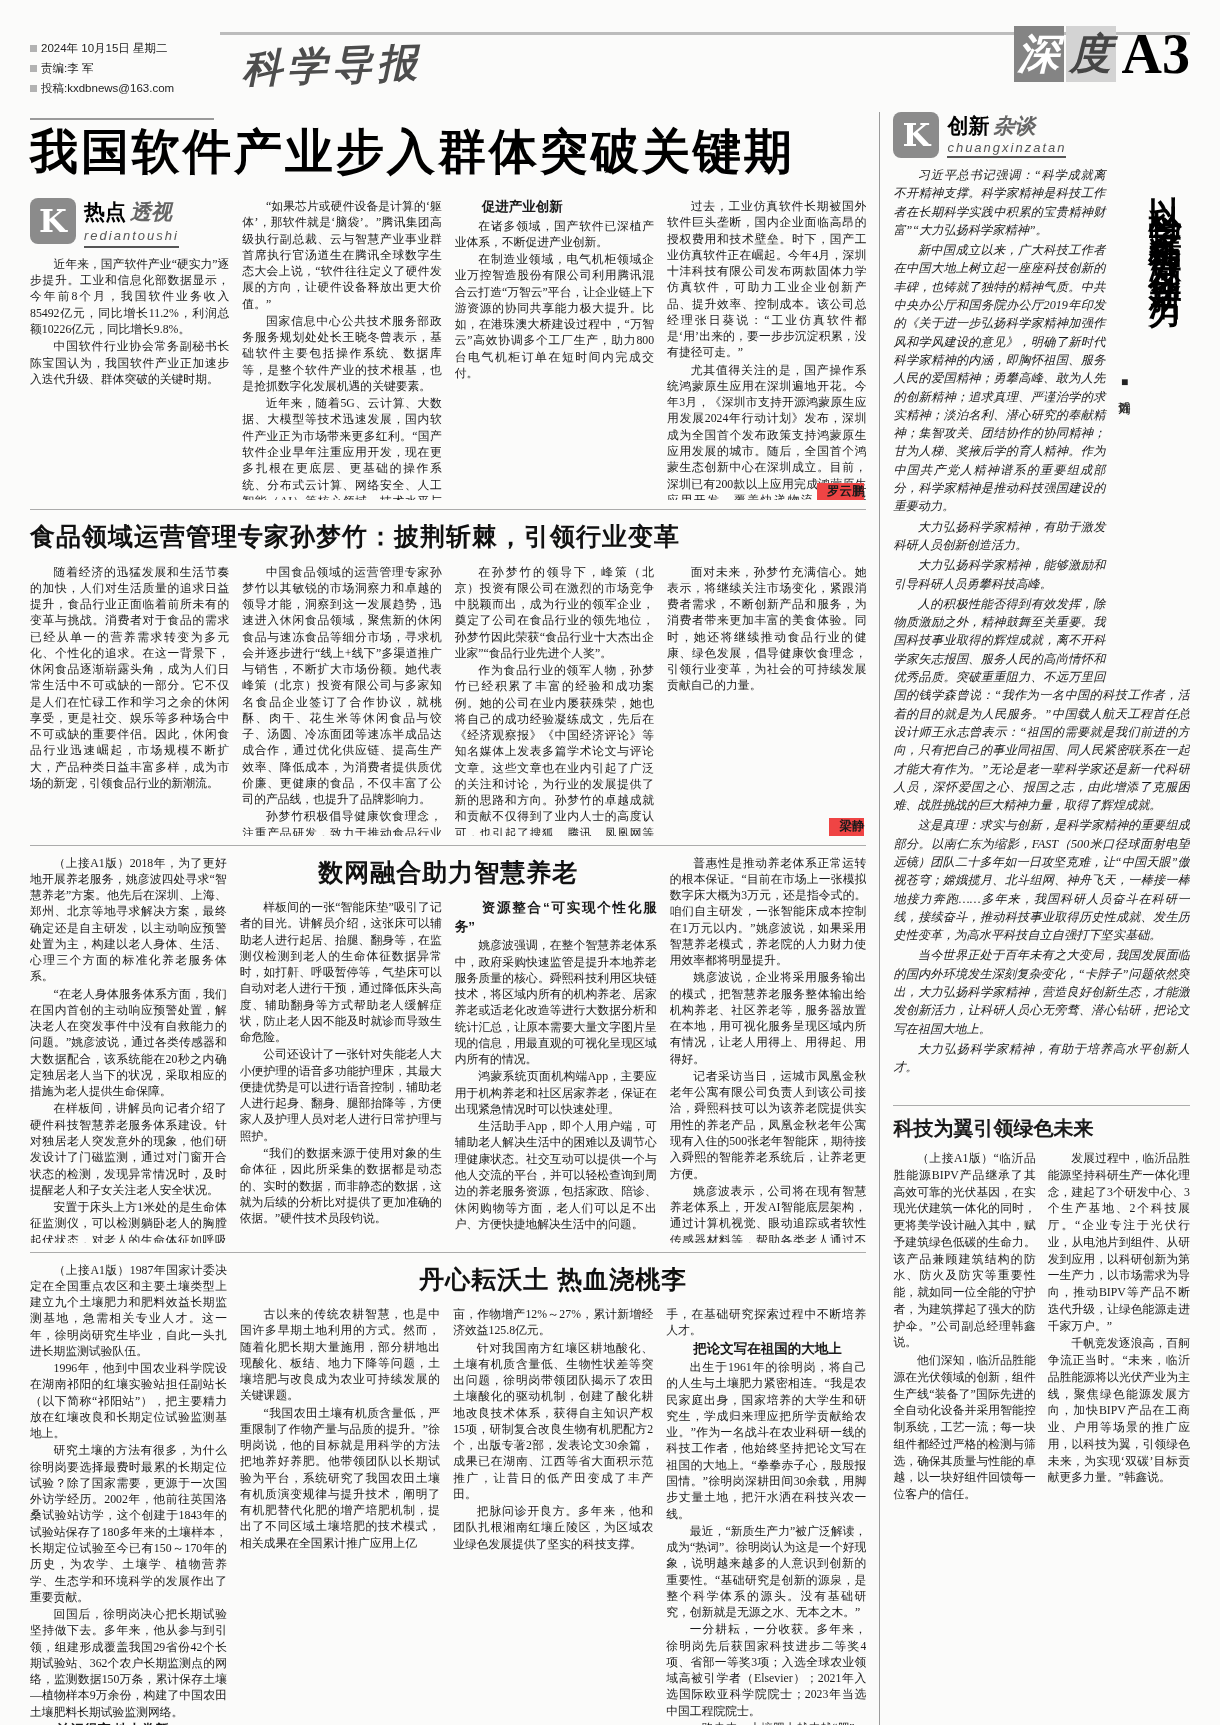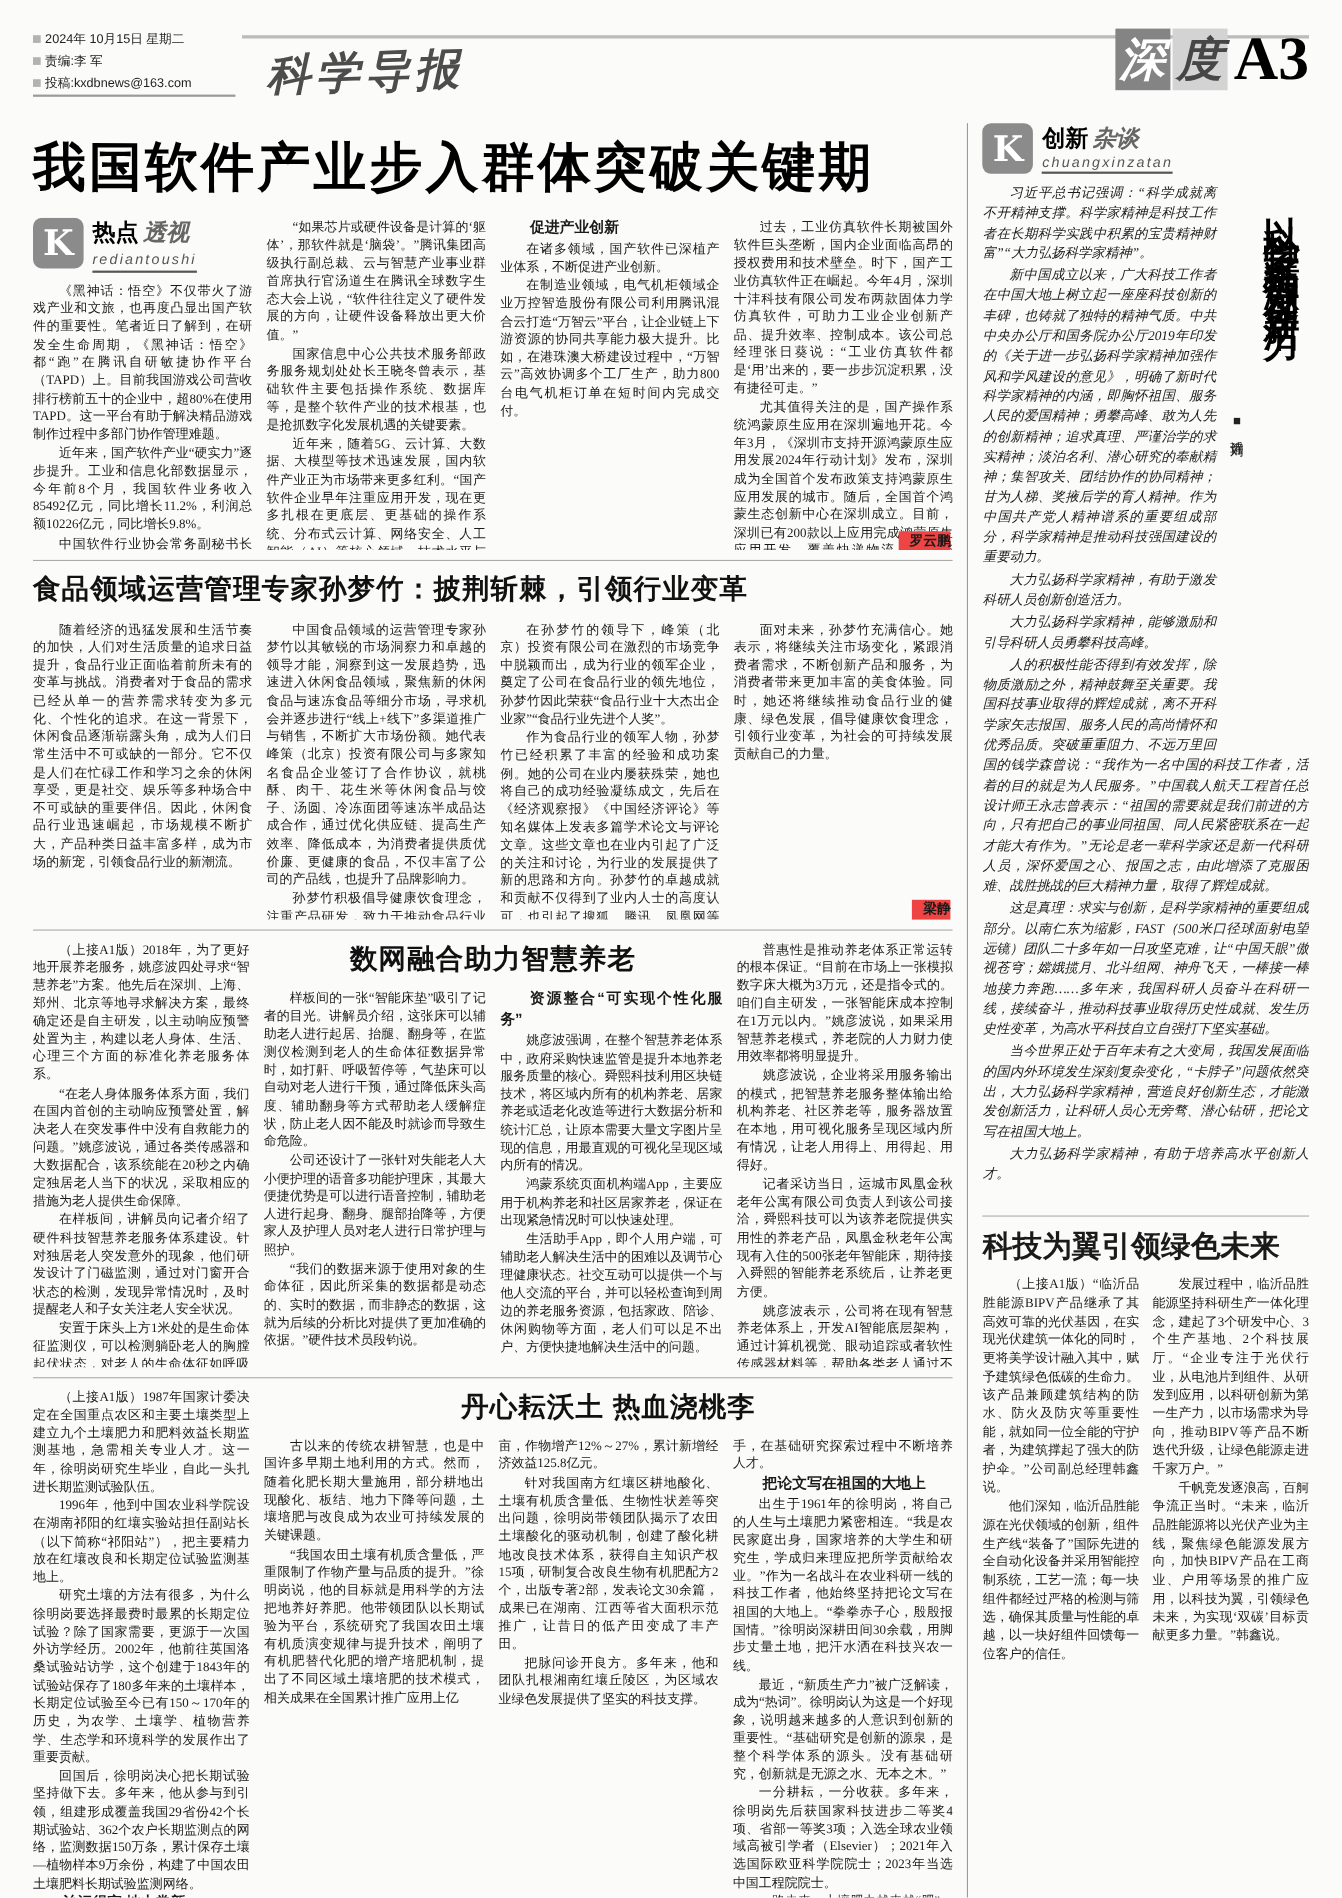--- a/index.html
+++ b/index.html
@@ -7,22 +7,22 @@
   body {
     width:1220px; height:1725px; overflow:hidden;
     background:#fbfbfa; color:#1a1a1a;
     font-family:"Liberation Serif","DejaVu Serif",serif;
   }
   .page { width:1220px; height:1725px; padding:24px 30px 16px; overflow:hidden; }
 
   
   .hdr { position:relative; height:88px; }
   .hdr-rule { position:absolute; left:190px; top:8px; right:0; height:3px; background:#bcbcbc; }
-  .hdr-meta { position:absolute; left:0; top:2px; width:184px; font-size:11.5px; line-height:1.75;
-              border-bottom:2px solid #9a9a9a; padding-bottom:0;
+  .hdr-meta { position:absolute; left:0; top:14px; width:184px; font-size:11.5px; line-height:1.75;
+              border-bottom:2px solid #9a9a9a; padding-bottom:20px;
               font-family:"Liberation Sans",sans-serif; color:#222; }
   .sq { display:inline-block; width:7px; height:7px; background:#b2b2b2; margin-right:4px; }
   .masthead { position:absolute; left:212px; top:14px; font-family:"DejaVu Serif",serif;
               font-style:italic; font-weight:bold; font-size:40px; color:#4d4d4d;
               letter-spacing:5px; transform:rotate(-2deg); }
   .pagemark { position:absolute; right:0; top:2px; display:flex; align-items:center; }
   .pm-ch { width:50px; height:56px; display:flex; align-items:center; justify-content:center;
            font-size:42px; font-family:"DejaVu Serif",serif; font-style:italic; font-weight:bold; }
   .pm-shen { background:#848484; color:#fff; }
   .pm-du { background:#d3d3d3; color:#464646; margin-left:2px; }
@@ -77,21 +77,21 @@
   
   .essay { font-style:italic; font-size:12.2px; line-height:1.5; text-align:justify;
            height:930px; overflow:hidden; }
   .essay p { margin:0 0 2px; text-indent:2em; }
   .vt { float:right; height:508px; margin:4px 0 8px 10px; display:flex; gap:7px; }
   .vt-by { writing-mode:vertical-rl; font-style:normal; font-size:12px;
            font-family:"Liberation Sans",sans-serif; margin-top:205px; color:#222; }
   .vt-title { writing-mode:vertical-rl; font-style:normal;
               font-family:"Liberation Sans",sans-serif; font-weight:900;
               font-size:33px; letter-spacing:9px; color:#000; }
-  .g-head { font-family:Liberation Mono, monospace; font-weight:bold; font-size:27px; margin:6px 0 8px; }
+  .g-head { font-family:Liberation Mono, monospace; font-weight:bold; font-size:20px; margin:6px 0 8px; }
   .g-body { column-count:2; column-gap:12px; height:470px; overflow:hidden;
             font-size:11.8px; line-height:1.42; text-align:justify; }
   .g-body p { margin:0 0 1px; text-indent:2em; }
 </style>
 </head>
 <body>
 
 <div class="page">
 
   <div class="hdr">
@@ -118,21 +118,20 @@
       <div class="art art1 bt">
         <div class="colrow">
           <div class="ncol">
             <div class="badge">
               <div class="badge-k">K</div>
               <div class="badge-right">
                 <div class="badge-t1"><span>热点</span><span class="badge-script">透视</span></div>
                 <div class="badge-py">rediantoushi</div>
               </div>
             </div>
-            <p class="bp">《黑神话：悟空》不仅带火了游戏产业和文旅，也再度凸显出国产软件的重要性。笔者近日了解到，在研发全生命周期，《黑神话：悟空》都“跑”在腾讯自研敏捷协作平台（TAPD）上。目前我国游戏公司营收排行榜前五十的企业中，超80%在使用TAPD。这一平台有助于解决精品游戏制作过程中多部门协作管理难题。</p>
             <p class="bp">近年来，国产软件产业“硬实力”逐步提升。工业和信息化部数据显示，今年前8个月，我国软件业务收入85492亿元，同比增长11.2%，利润总额10226亿元，同比增长9.8%。</p>
             <p class="bp">中国软件行业协会常务副秘书长陈宝国认为，我国软件产业正加速步入迭代升级、群体突破的关键时期。</p>
 
           </div>
           <div class="ncol">
             <p class="bp">“如果芯片或硬件设备是计算的‘躯体’，那软件就是‘脑袋’。”腾讯集团高级执行副总裁、云与智慧产业事业群首席执行官汤道生在腾讯全球数字生态大会上说，“软件往往定义了硬件发展的方向，让硬件设备释放出更大价值。”</p>
             <p class="bp">国家信息中心公共技术服务部政务服务规划处处长王晓冬曾表示，基础软件主要包括操作系统、数据库等，是整个软件产业的技术根基，也是抢抓数字化发展机遇的关键要素。</p>
             <p class="bp">近年来，随着5G、云计算、大数据、大模型等技术迅速发展，国内软件产业正为市场带来更多红利。“国产软件企业早年注重应用开发，现在更多扎根在更底层、更基础的操作系统、分布式云计算、网络安全、人工智能（AI）等核心领域，技术水平与国外领先的软件科技企业对齐，而且更符合国内客户需求，性价比更高，能为客户带来更优质的服务体验。”汤道生说。</p>
           </div>
           <div class="ncol">

